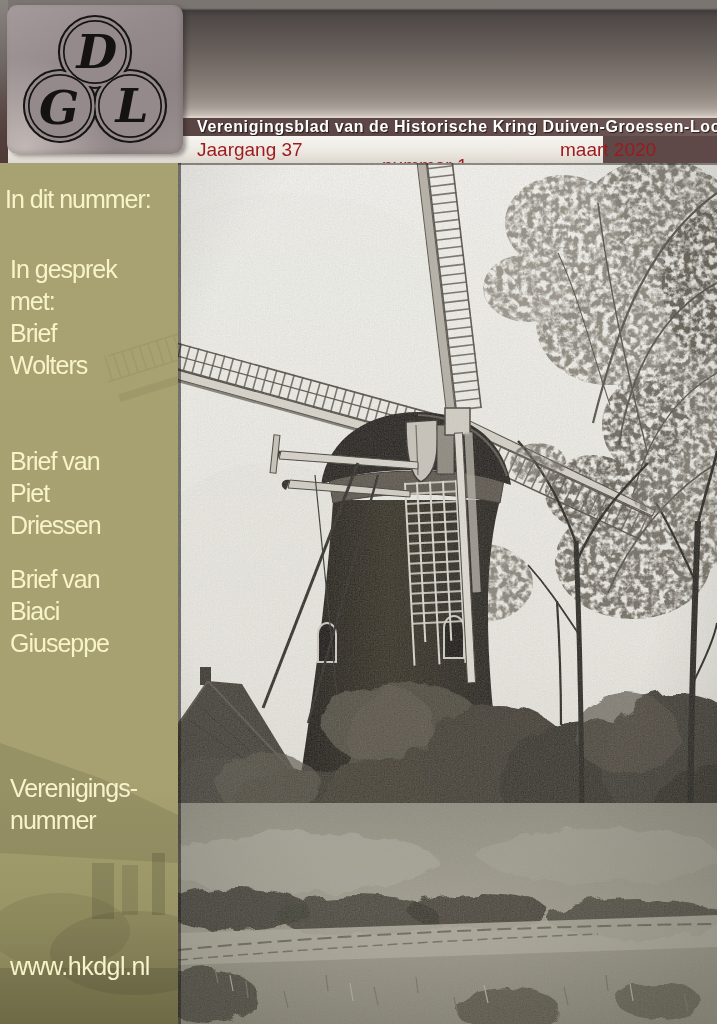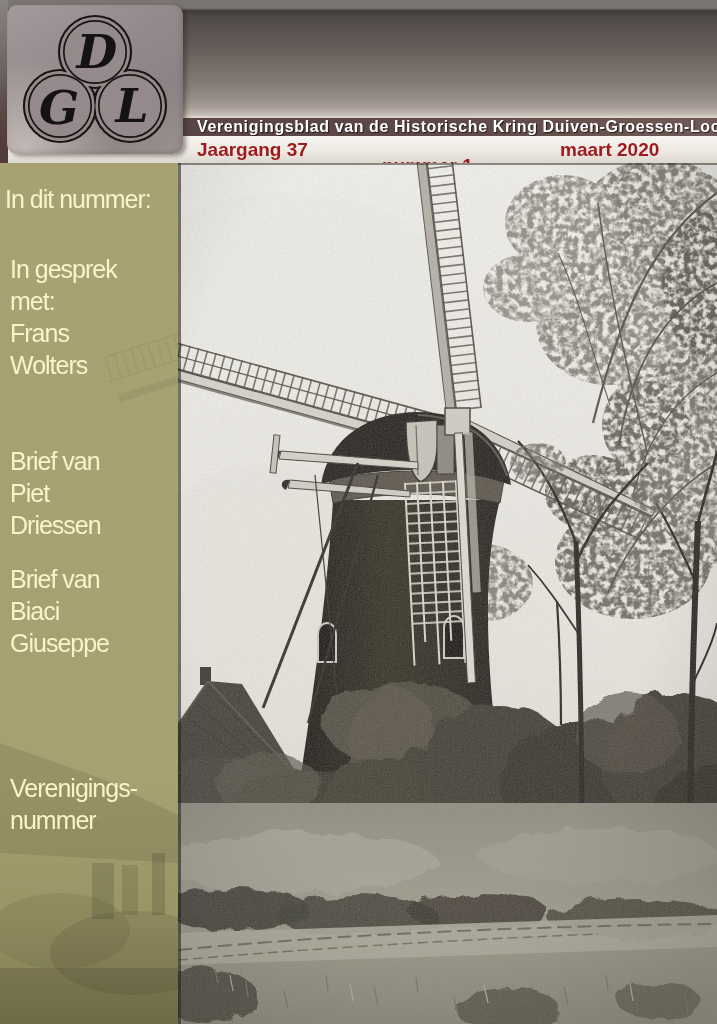--- a/index.html
+++ b/index.html
@@ -14,23 +14,23 @@
       #665e5a 30%, #837a74 50%,
       #968c86 60%, #a89e97 66%,
       #c3bab2 70%, #d6cec6 72%,
       #5e4848 73%, #5e4848 100%);}
   .subtitle-bar{position:absolute;left:0;top:116px;width:717px;height:20px;
     border-top:2px solid #d9d2ca;box-sizing:border-box;
     background:linear-gradient(90deg,#584343 0%,#5d4847 60%,#6f5a57 100%);
     color:#ffffff;font-size:16px;font-weight:bold;letter-spacing:0.6px;
     line-height:17px;padding-left:197px;white-space:nowrap;
     text-shadow:1px 1px 1px rgba(30,20,18,.9);}
-  .issue-bar{position:absolute;left:0;top:136px;width:717px;height:27px;
+  .issue-bar{position:absolute;left:0;top:136px;width:603px;height:27px;
     background:linear-gradient(180deg,#f7f5f1 0%,#ece8e1 60%,#dcd8cf 100%);
-    color:#9d1a1d;font-size:19px;font-weight:bold;}
+    color:#9d1a1d;font-size:19px;font-weight:normal;}
   .issue-bar span{position:absolute;top:2px;line-height:24px;white-space:nowrap;}
   .issue-vol{left:197px;} .issue-num{left:382px;margin-top:16px;} .issue-date{left:536px;margin-left:24px;}
   .magazine-title{position:absolute;left:196px;top:17px;margin:0;
     font-size:84px;font-weight:bold;letter-spacing:0.19em;line-height:1;
     color:#fcfcfc;white-space:nowrap;
     text-shadow:3px 3px 2px rgba(45,40,38,.85),6px 7px 7px rgba(45,40,38,.35);}
   .left-gutter{position:absolute;left:0;top:0;width:8px;height:163px;z-index:3;
     background:linear-gradient(180deg,#8a8480 0%,#6d6763 40%,#5c4b48 66%,#543f3c 82%,#4f3b38 100%);}
   .logo-panel{position:absolute;left:7px;top:5px;width:176px;height:149px;z-index:4;
     border-radius:10px;
@@ -127,30 +127,31 @@
         <rect x="152" y="690" width="13" height="62" opacity="0.20"></rect>
         <ellipse cx="60" cy="768" rx="70" ry="38" opacity="0.10"></ellipse>
         <ellipse cx="135" cy="790" rx="85" ry="42" opacity="0.12"></ellipse>
         <rect x="0" y="805" width="178" height="56" opacity="0.18"></rect>
       </g>
     </svg>
 
     <div class="sb-heading">In dit nummer:</div>
     <div class="sb-item sb-item-0">In gesprek
 met:
-Frans
+Brief
 Wolters</div>
     <div class="sb-item sb-item-1">Brief van
 Piet
 Driessen</div>
     <div class="sb-item sb-item-2">Brief van
 Biaci
 Giuseppe</div>
     <div class="sb-item sb-item-4">Verenigings-
 nummer</div>
+    <div class="sb-site">www.hkdgl.nl</div>
   </aside>
 
   <figure class="photo">
     <svg width="539" height="861" viewBox="0 0 539 861">
       <defs>
         <linearGradient id="skyG" x1="0" y1="0" x2="0" y2="1">
           <stop offset="0" stop-color="#f3f2ee"></stop>
             <stop offset="0.55" stop-color="#eae8e2"></stop>
           <stop offset="1" stop-color="#dbd8d1"></stop>
         </linearGradient>

